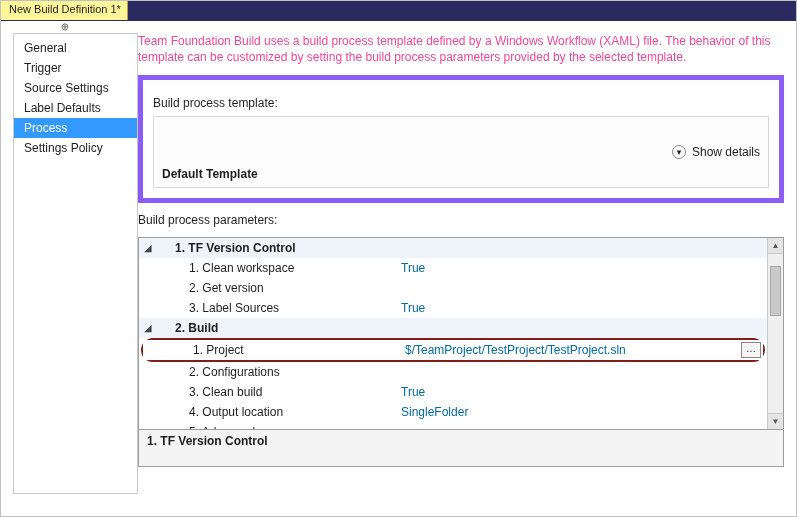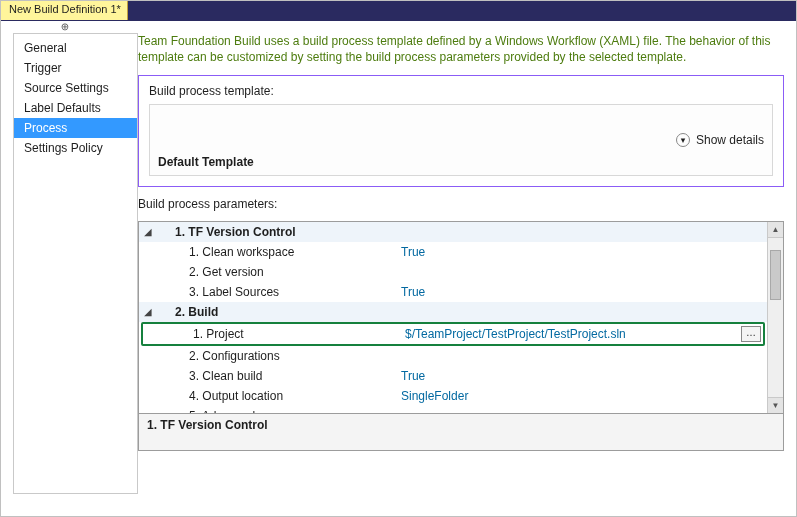--- a/index.html
+++ b/index.html
@@ -59,25 +59,25 @@
   .main {
     flex: 1;
     display: flex;
     flex-direction: column;
     gap: 10px;
     min-width: 0;
   }
   .intro {
     font-size: 12px;
     line-height: 1.35;
-    color: #4d7c0f;
+    color: #ec4899;
   }
   .tpl-box {
-    border: 1px solid #8b5cf6;
-    padding: 8px 10px 10px 10px;
+    border: 5px solid #8b5cf6;
+    padding: 16px 10px 10px 10px;
   }
   .tpl-title { margin-bottom: 6px; }
   .tpl-row {
     border: 1px solid #d8d8d8;
     background: #fdfdfd;
     padding: 6px 8px;
     display: flex;
     justify-content: space-between;
     align-items: center;
   }
@@ -158,22 +158,22 @@
     cursor: pointer;
   }
   .row .indent { }
   .row .name { padding-left: 4px; white-space: nowrap; overflow: hidden; }
   .row .val  { color: #0369a1; white-space: nowrap; overflow: hidden; text-overflow: ellipsis; }
   .row.child .name { padding-left: 18px; }
   .row .ell {
     visibility: hidden;
   }
   .highlight-wrap {
-    border: 2px solid #15803d;
-    border-radius: 2px;
+    border: 2px solid #7f1d1d;
+    border-radius: 12px;
     margin: 0 2px;
   }
   .highlight-wrap .row {
     background: #fff;
   }
   .highlight-wrap .ell {
     visibility: visible;
   }
   .ell-btn {
     width: 20px; height: 16px;

